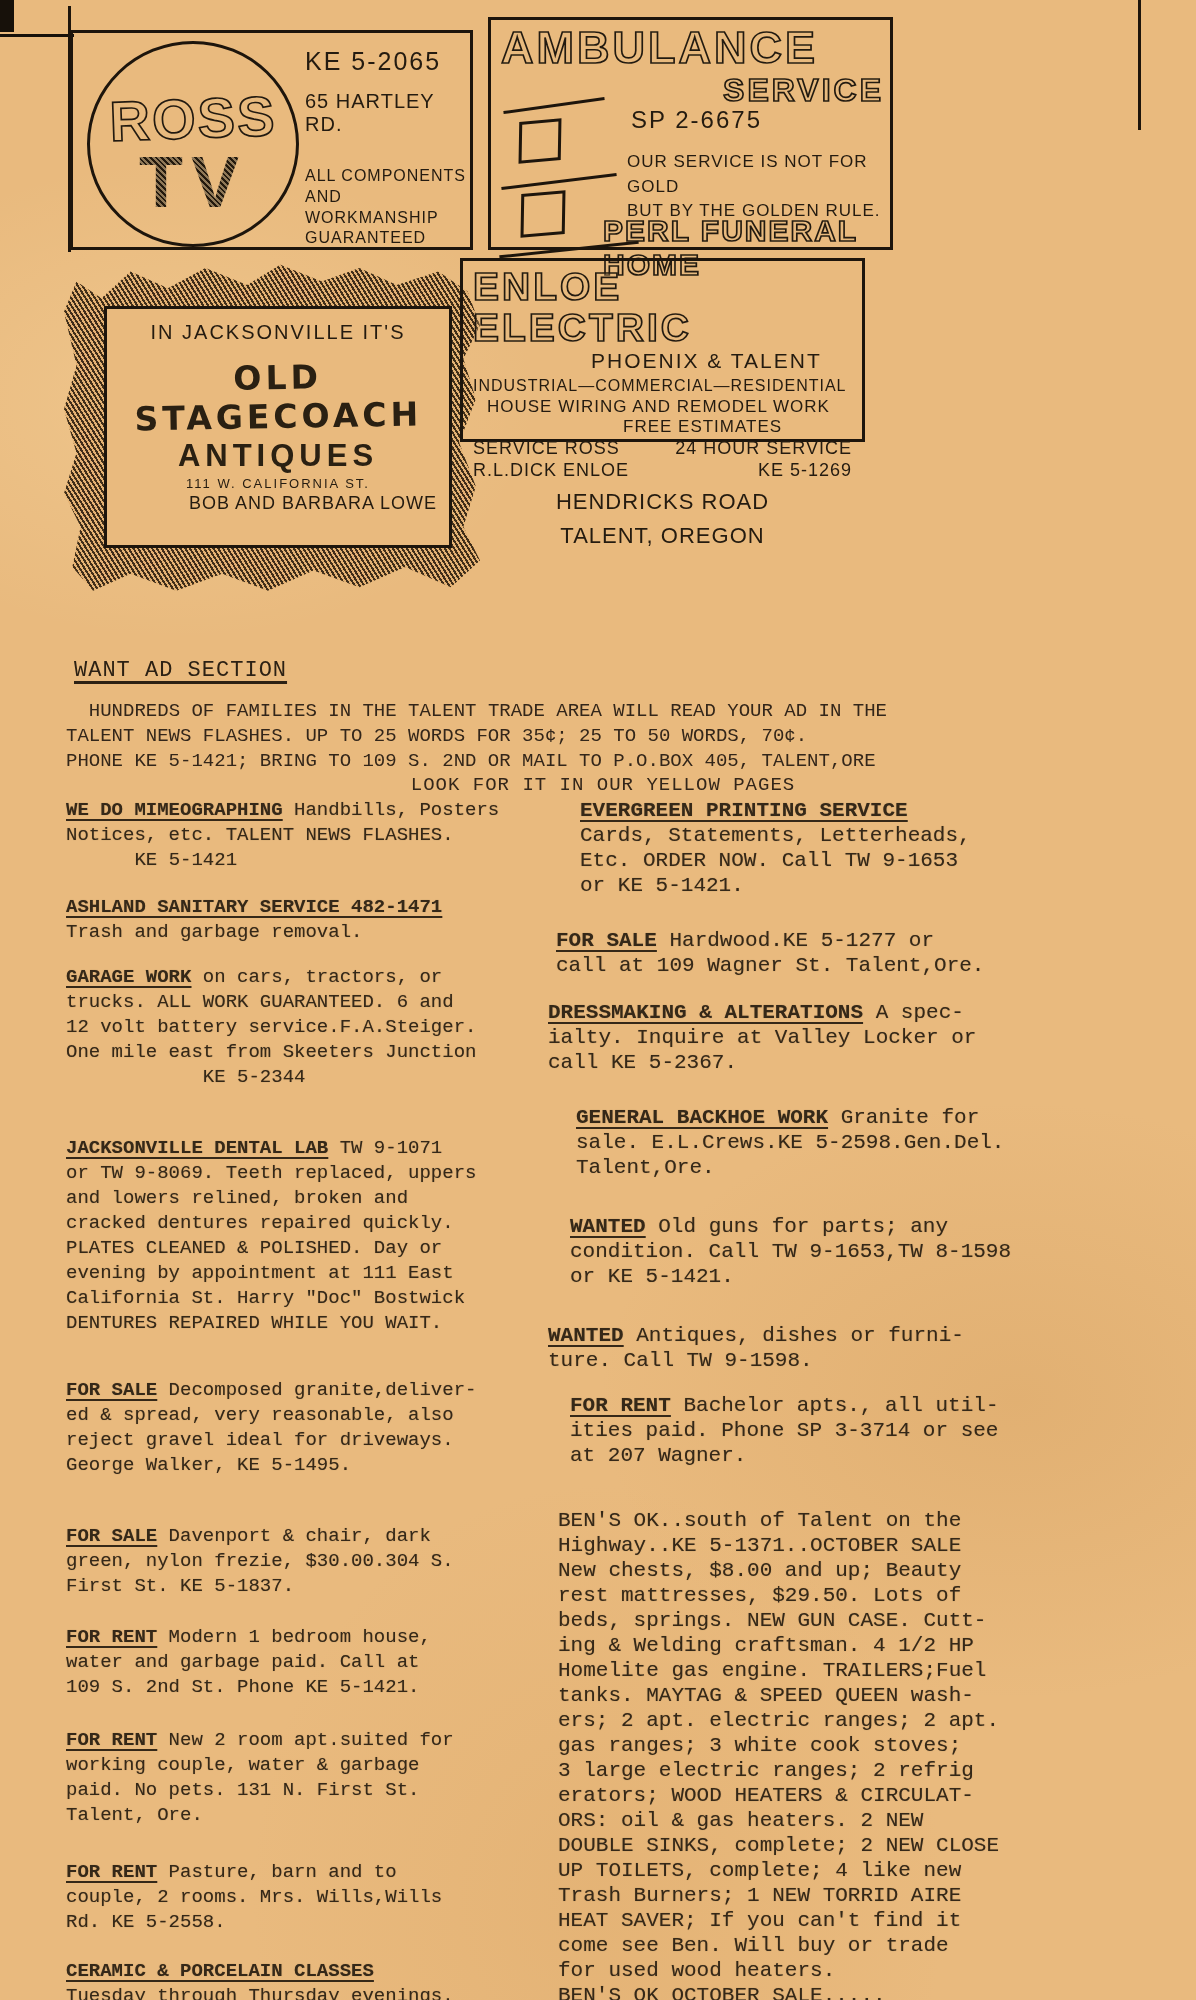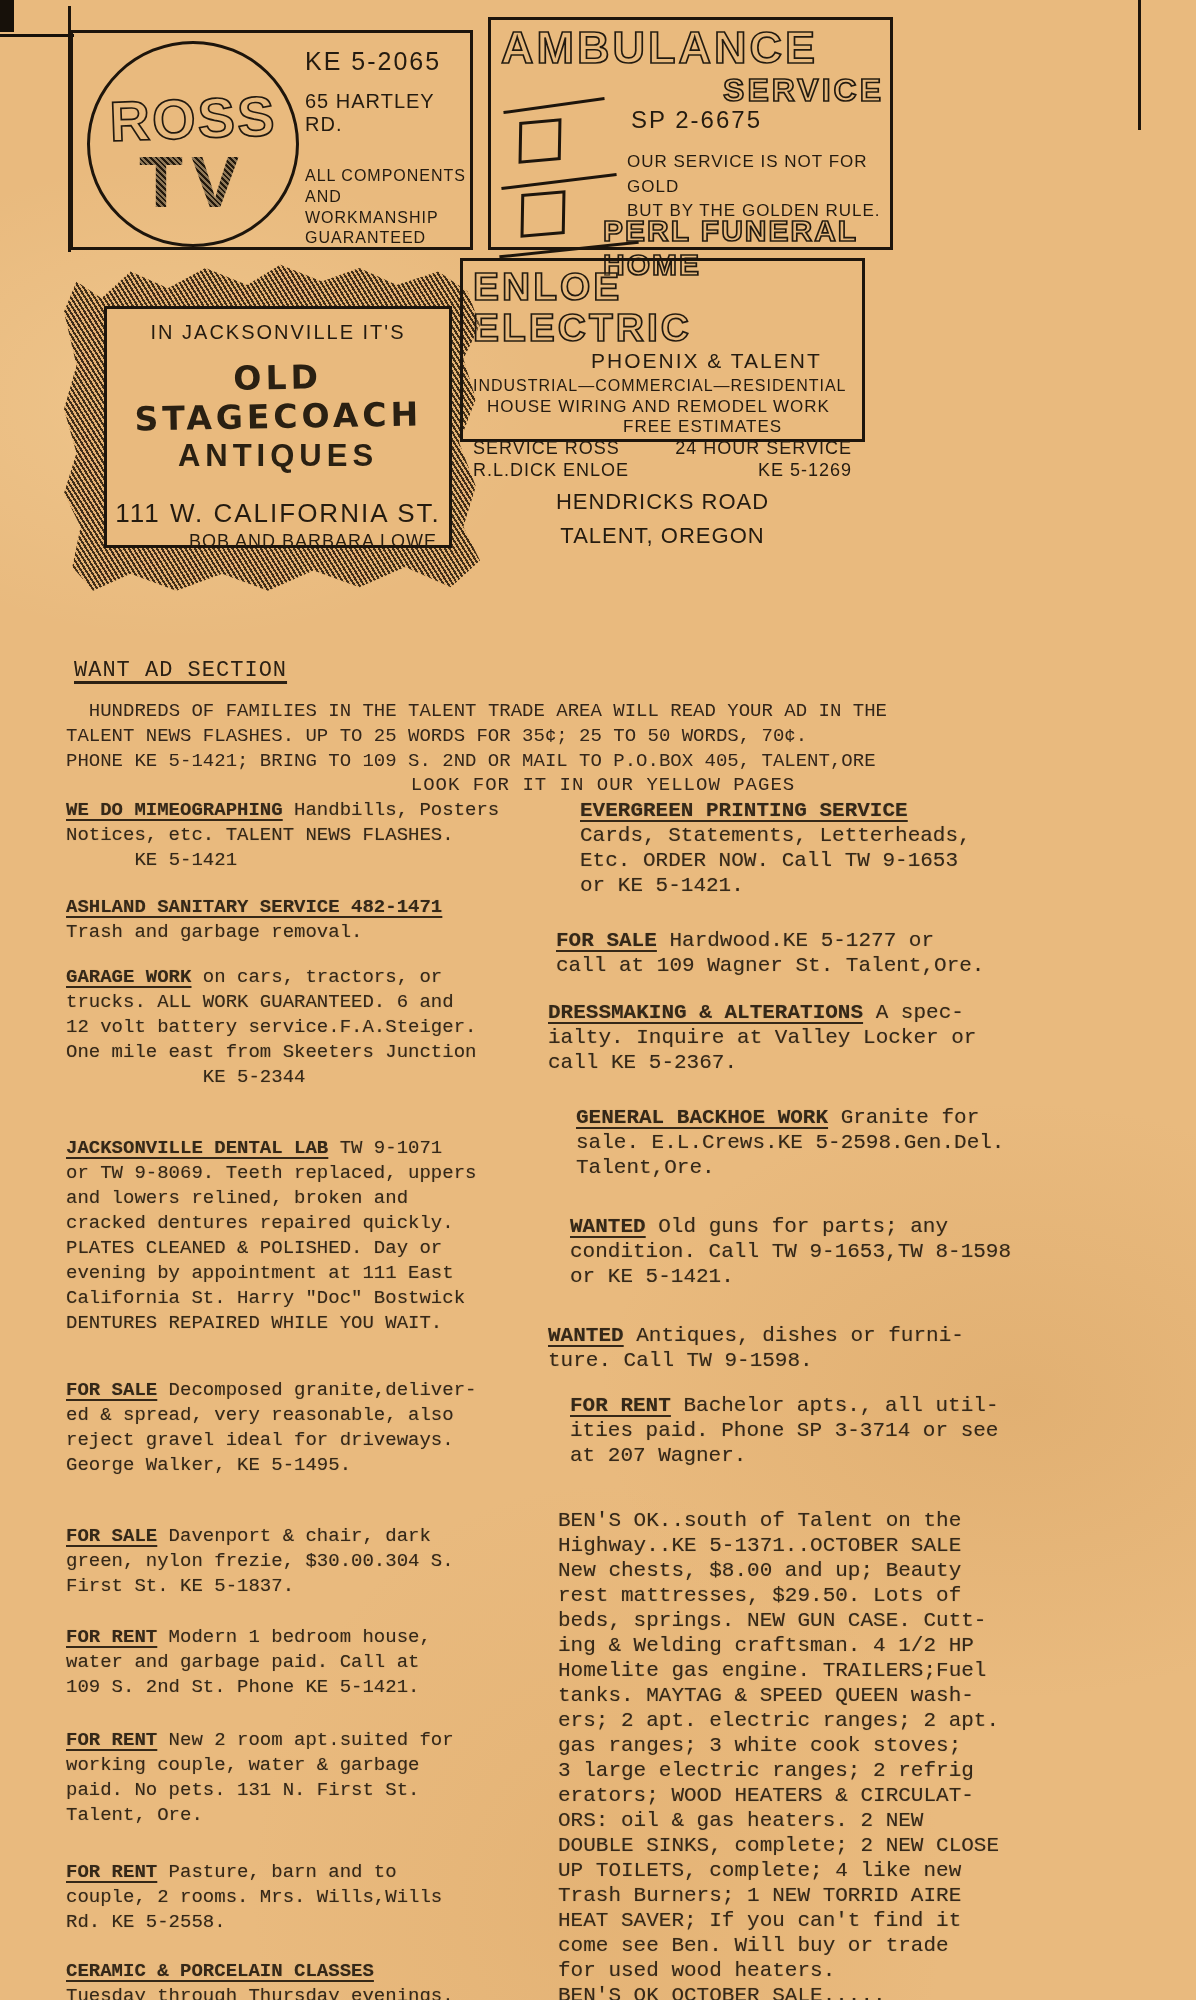--- a/index.html
+++ b/index.html
@@ -61,21 +61,21 @@
     clip-path:polygon(0% 16%,3% 7%,9% 12%,16% 4%,25% 9%,34% 3%,44% 8%,52% 2%,62% 7%,71% 3%,80% 8%,90% 4%,97% 10%,100% 20%,96% 30%,99% 42%,95% 55%,99% 68%,96% 80%,100% 90%,93% 98%,82% 92%,71% 98%,60% 93%,49% 99%,38% 94%,27% 99%,16% 94%,7% 99%,2% 92%,4% 80%,0% 70%,3% 58%,0% 45%,3% 32%);
   }
   .stage-inner{
     position:absolute;left:40px;top:48px;right:28px;bottom:46px;
     border:3px solid #1d150c;background:#e9ba7e;
     text-align:center;color:#241b10;
   }
   .stage-intro{margin-top:12px;font-size:20px;letter-spacing:2px;}
   .stage-name1{margin-top:14px;font-family:"DejaVu Sans", sans-serif;font-size:33px;font-weight:bold;letter-spacing:4px;color:#2a2012;transform:rotate(-1deg);}
   .stage-name2{margin-top:2px;font-family:Liberation Sans, sans-serif;font-size:31px;font-weight:bold;letter-spacing:5px;color:#2a2012;}
-  .stage-addr{margin-top:24px;font-size:26px;letter-spacing:2px;}
+  .stage-addr{margin-top:2px;font-size:13px;letter-spacing:2px;}
   .stage-own{margin-top:2px;margin-left:70px;font-size:18px;letter-spacing:1px;}
 
   .enloe{left:460px;top:258px;width:405px;height:184px;padding:6px 10px;color:#241b10;}
   .enloe-title{font-size:39px;font-weight:bold;letter-spacing:3px;line-height:1.05;}
   .enloe-sub{font-size:21px;letter-spacing:2px;margin-left:118px;}
   .enloe-ind{font-size:16px;letter-spacing:1px;margin-top:4px;}
   .enloe-work{font-size:17px;letter-spacing:1px;margin-left:14px;margin-top:2px;}
   .enloe-est{font-size:17px;letter-spacing:1px;margin-left:150px;}
   .enloe-row{display:flex;justify-content:space-between;font-size:18px;letter-spacing:1px;margin-top:1px;}
   .enloe-center{text-align:center;font-size:22px;letter-spacing:1px;margin-top:8px;}

